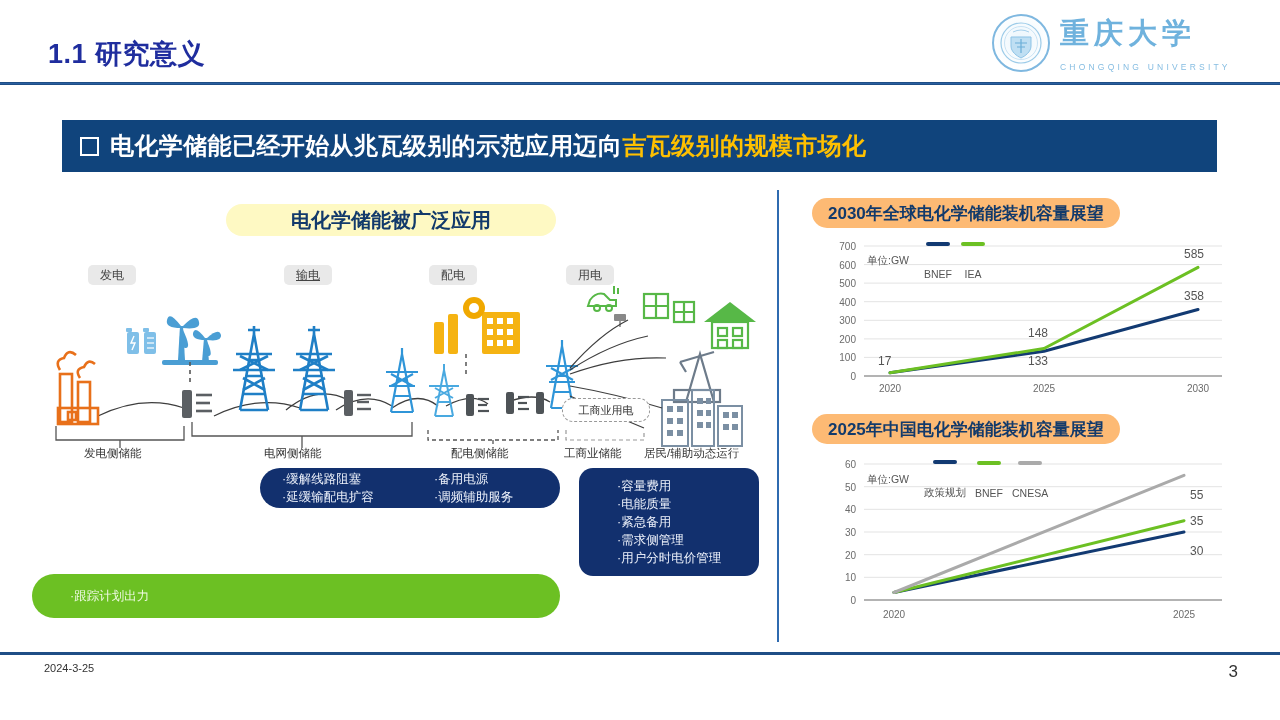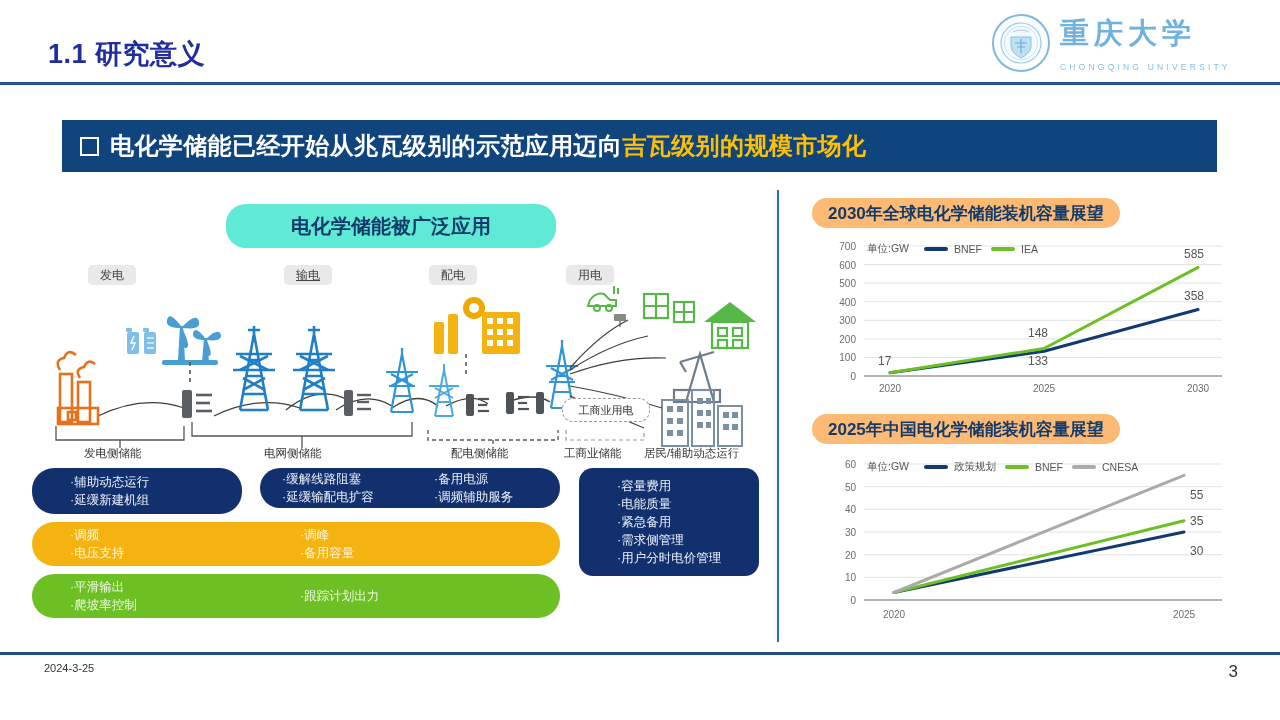--- a/index.html
+++ b/index.html
@@ -56,22 +56,22 @@
   }
   .banner-text{font-size:24px;font-weight:bold;color:#ffffff;white-space:nowrap;letter-spacing:.4px;}
   .banner-hl{color:#ffc000;}
 
   
   .diagram{
     position:absolute;left:14px;top:190px;width:752px;height:450px;
     background:#ffffff;
   }
   .diagram-title{
-    position:absolute;left:212px;top:14px;width:330px;height:44px;
-    background:#5eead4;border-radius:20px;
+    position:absolute;left:212px;top:14px;width:330px;height:32px;
+    background:#fef9c3;border-radius:20px;
     display:flex;align-items:center;justify-content:center;
     font-size:20px;font-weight:bold;color:#123a6b;
   }
   .stage-pill{
     position:absolute;height:20px;background:#e9e9e9;border-radius:5px;
     display:flex;align-items:center;justify-content:center;
     font-size:12px;color:#444;padding:0 12px;
   }
   .art{position:absolute;left:0;top:60px;width:752px;height:200px;}
   .art svg{display:block}
@@ -106,21 +106,21 @@
     height:30px;background:#fdba74;border-radius:15px;
     display:inline-flex;align-items:center;padding:0 16px;
     font-size:17px;font-weight:bold;color:#123a6b;white-space:nowrap;
   }
   .plot{position:relative;margin-top:8px;}
   .plot svg{display:block}
   .legend{
     position:absolute;display:flex;align-items:center;gap:9px;font-size:10.5px;color:#555;
   }
   .legend .unit{margin-right:6px;color:#555;}
-  .legend .lg{display:inline-flex;align-items:center;gap:6px;}
+  .legend .lg{display:inline-flex;align-items:center;gap:22px;flex-direction:column;}
   .legend .swatch{display:inline-block;width:24px;height:3.5px;border-radius:2px;}
   .dlabel{position:absolute;font-size:12px;color:#555;}
 
   
   .footer-rule{position:absolute;left:0;top:652px;width:1280px;height:3px;background:#1f4e86;}
   .footer-date{position:absolute;left:44px;top:662px;font-size:11px;color:#333;}
   .footer-page{position:absolute;right:42px;top:662px;font-size:17px;color:#333;}
 </style>
 </head>
 <body>
@@ -382,26 +382,20 @@
         <path d="M552 8 v10 h78 v-10" fill="none" stroke="#999" stroke-width="1.2" stroke-dasharray="4 3"></path>
       </svg>
     </div>
 
     <div class="brace-label" style="left:70px;top:256px;">发电侧储能</div>
     <div class="brace-label" style="left:250px;top:256px;">电网侧储能</div>
     <div class="brace-label" style="left:437px;top:256px;">配电侧储能</div>
     <div class="brace-label" style="left:550px;top:256px;">工商业储能</div>
     <div class="brace-label" style="left:630px;top:256px;">居民/辅助动态运行</div>
 
-    <div class="rowbox blue-box" style="left:18px;top:278px;width:210px;height:46px;padding-left:38px;">
-      <div class="col">
-        <div class="li">·辅助动态运行</div>
-        <div class="li">·延缓新建机组</div>
-      </div>
-    </div>
 
     <div class="rowbox blue-box" style="left:246px;top:278px;width:300px;height:40px;padding-left:22px;">
       <div class="cols">
         <div class="col" style="width:152px;">
           <div class="li">·缓解线路阻塞</div>
           <div class="li">·延缓输配电扩容</div>
         </div>
         <div class="col">
           <div class="li">·备用电源</div>
           <div class="li">·调频辅助服务</div>
@@ -412,39 +406,23 @@
     <div class="rowbox blue-box" style="left:565px;top:278px;width:180px;height:108px;border-radius:14px;padding-left:38px;">
       <div class="col">
         <div class="li">·容量费用</div>
         <div class="li">·电能质量</div>
         <div class="li">·紧急备用</div>
         <div class="li">·需求侧管理</div>
         <div class="li">·用户分时电价管理</div>
       </div>
     </div>
 
-    <div class="rowbox amber-box" style="left:18px;top:332px;width:528px;height:44px;padding-left:38px;">
-      <div class="cols">
-        <div class="col" style="width:230px;">
-          <div class="li">·调频</div>
-          <div class="li">·电压支持</div>
-        </div>
-        <div class="col">
-          <div class="li">·调峰</div>
-          <div class="li">·备用容量</div>
-        </div>
-      </div>
-    </div>
 
     <div class="rowbox green-box" style="left:18px;top:384px;width:528px;height:44px;padding-left:38px;">
       <div class="cols">
-        <div class="col" style="width:230px;">
-          <div class="li">·平滑输出</div>
-          <div class="li">·爬坡率控制</div>
-        </div>
         <div class="col">
           <div class="li">·跟踪计划出力</div>
         </div>
       </div>
     </div>
   </div>
 
   <div class="v-divider"></div>
 
   <div class="chart-card" style="left:812px;top:198px;width:420px;">

